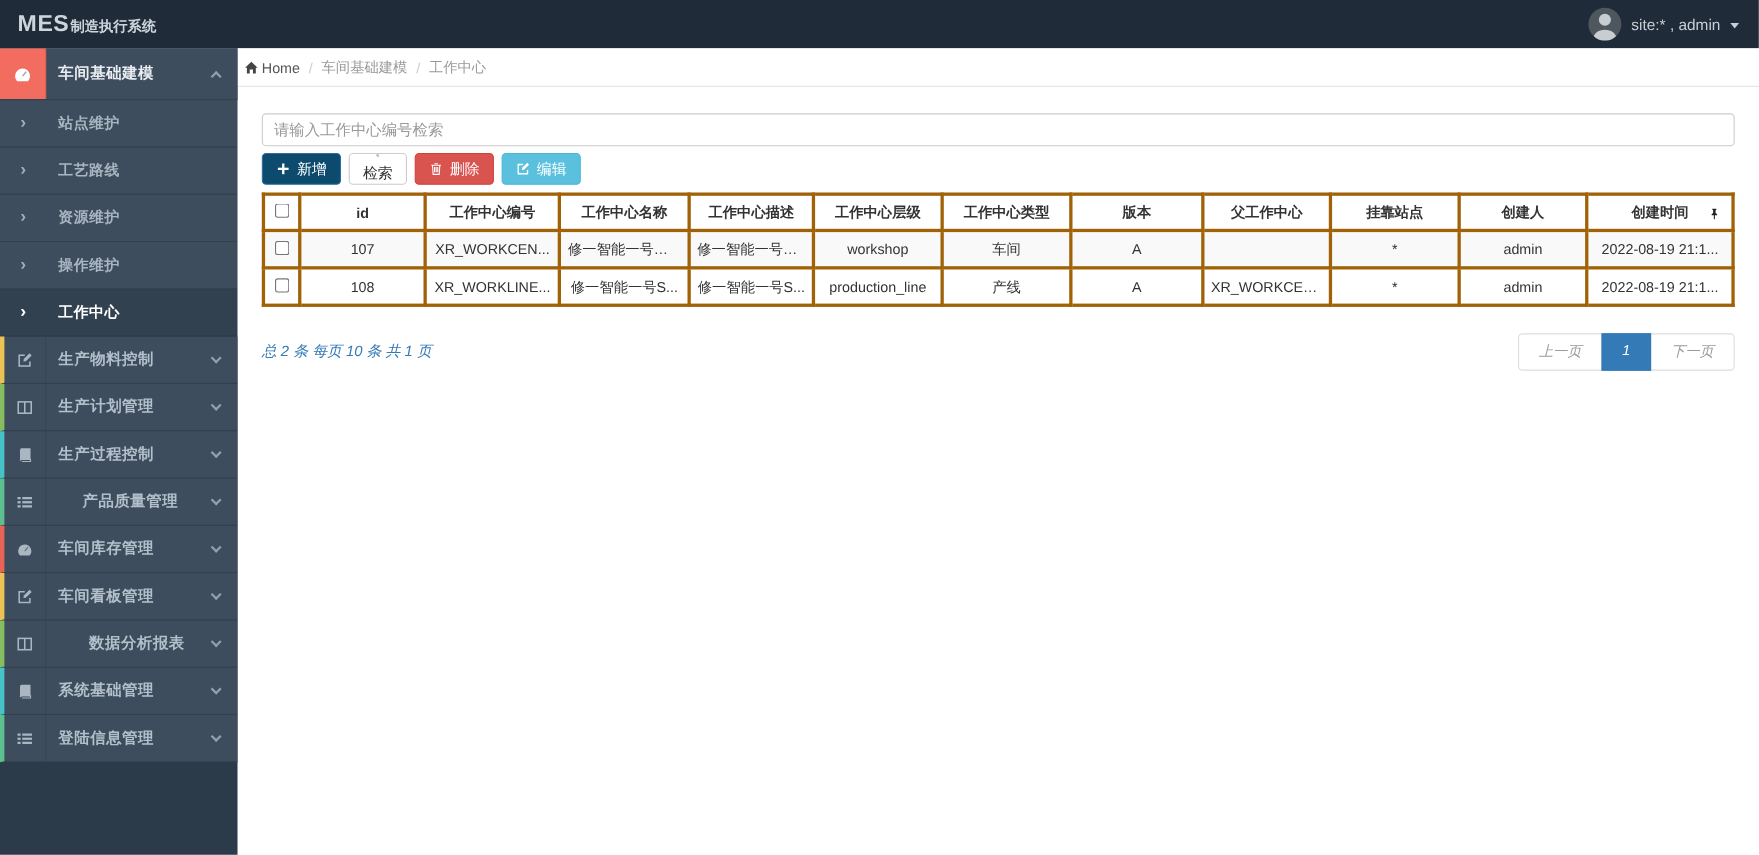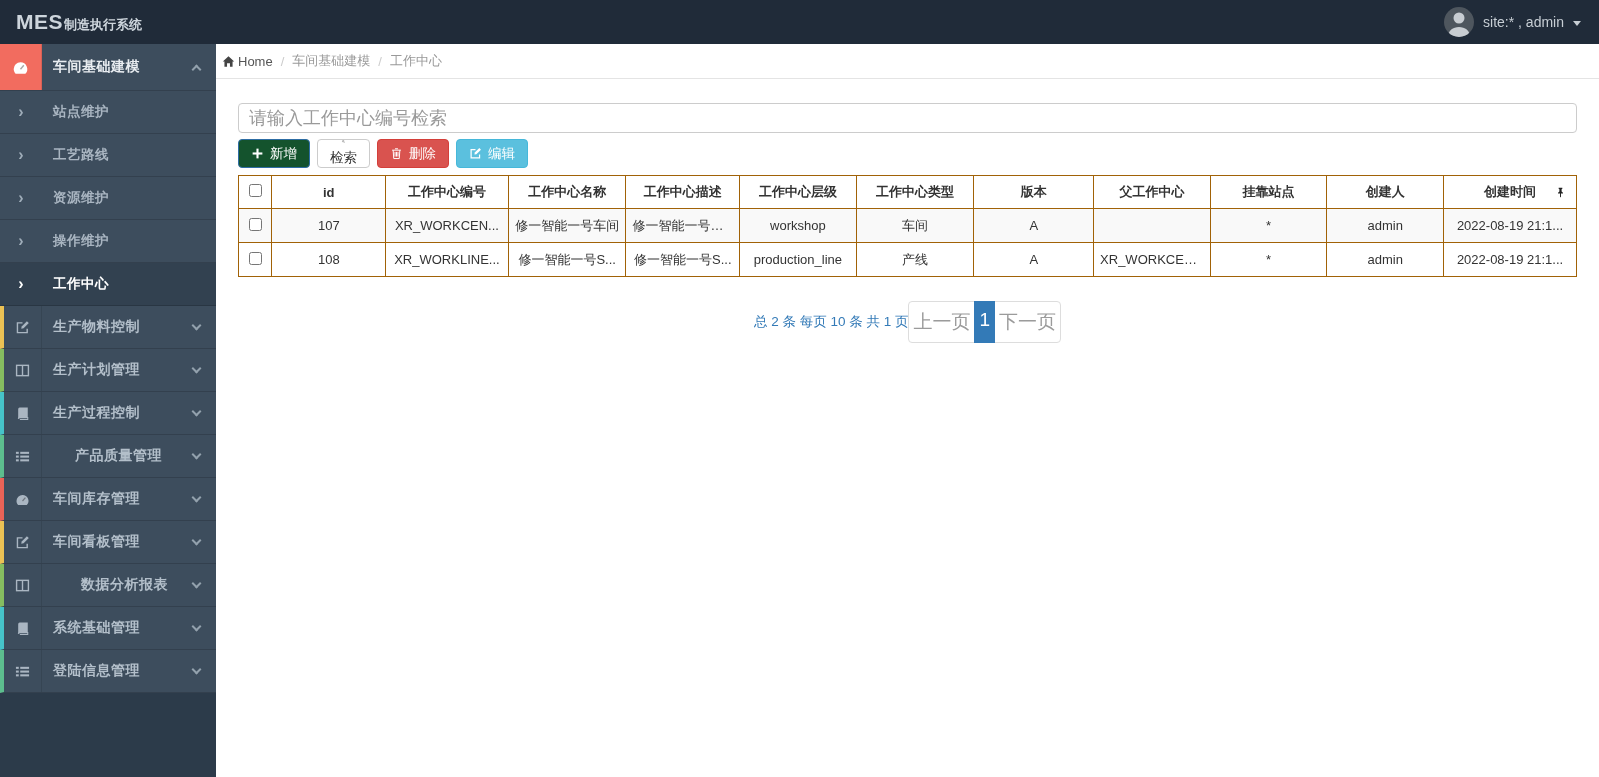--- a/index.html
+++ b/index.html
@@ -53,49 +53,49 @@
   .breadcrumb { height:35px; flex:none; background:#fff; border-bottom:1px solid #e4e4e4;
     display:flex; align-items:center; padding:0 6px; font-size:13px; gap:8px; }
   .bc-home { display:flex; align-items:center; gap:3px; color:#555; cursor:pointer; }
   .bc-home svg { width:13px; height:13px; fill:#444; }
   .bc-sep { color:#ccc; }
   .bc-item { color:#999; }
 
   
   .content { padding:24px 22px 0 22px; }
   .search-input { width:100%; height:30px; border:1px solid #ccc; border-radius:4px;
-    padding:0 10px; font-size:18px; color:#0369a1; outline:none; display:block;
+    padding:0 10px; font-size:14px; color:#0369a1; outline:none; display:block;
     font-family:"Liberation Sans","DejaVu Sans",sans-serif; }
   .search-input::placeholder { color:#9a9a9a; }
 
   .toolbar { margin-top:6px; display:flex; gap:7px; }
   .btn { height:29px; padding:0 12px; border-radius:4px; font-size:13.5px; display:flex;
     align-items:center; gap:6px; cursor:pointer; border:1px solid transparent; color:#fff;
     font-family:"Liberation Sans","DejaVu Sans",sans-serif; }
   .btn svg { width:13px; height:13px; }
-  .btn-primary { background:#14532d; border-color:#2e6da4; }
+  .btn-primary { background:#0c4a6e; border-color:#2e6da4; }
   .btn-default { background:#fff; border-color:#ccc; color:#333;flex-direction:column; }
   .btn-danger { background:#d9534f; border-color:#d43f3a; }
   .btn-info { background:#5bc0de; border-color:#46b8da; }
 
   
   table { width:100%; border-collapse:collapse; table-layout:fixed; margin-top:7px; }
-  th, td { border:1px solid #a16207; font-size:13px; text-align:center; color:#333;
+  th, td { border:3px solid #a16207; font-size:13px; text-align:center; color:#333;
     white-space:nowrap; overflow:hidden; text-overflow:ellipsis; padding:0 6px; }
   th { height:33px; font-weight:700; position:relative; }
   td { height:34px; }
   tr.striped td { background:#f9f9f9; }
   .pin { position:absolute; right:10px; top:10px; width:11px; height:13px; fill:#222; cursor:pointer; }
   input[type=checkbox] { width:13px; height:13px; cursor:pointer; }
 
   
-  .table-footer { margin-top:24px; display:flex; align-items:center; justify-content:center; }
+  .table-footer { margin-top:24px; display:flex; align-items:center; justify-content:space-between;font-style:italic; }
   .pg-summary { color:#337ab7; font-size:13.5px; }
   .pager { display:flex; }
-  .pg { border:1px solid #ddd; margin-left:-1px; padding:7px 4px; font-size:19px;
+  .pg { border:1px solid #ddd; margin-left:-1px; padding:7px 18px; font-size:13px;
     color:#9b9b9b; background:#fff; cursor:pointer; position:relative; }
   .pg:first-child { border-radius:4px 0 0 4px; margin-left:0; }
   .pg:last-child { border-radius:0 4px 4px 0; }
   .pg.active { background:#337ab7; border-color:#337ab7; color:#fff; z-index:1; }
 </style>
 </head>
 <body>
 
 <div class="topbar">
   <div class="logo">

